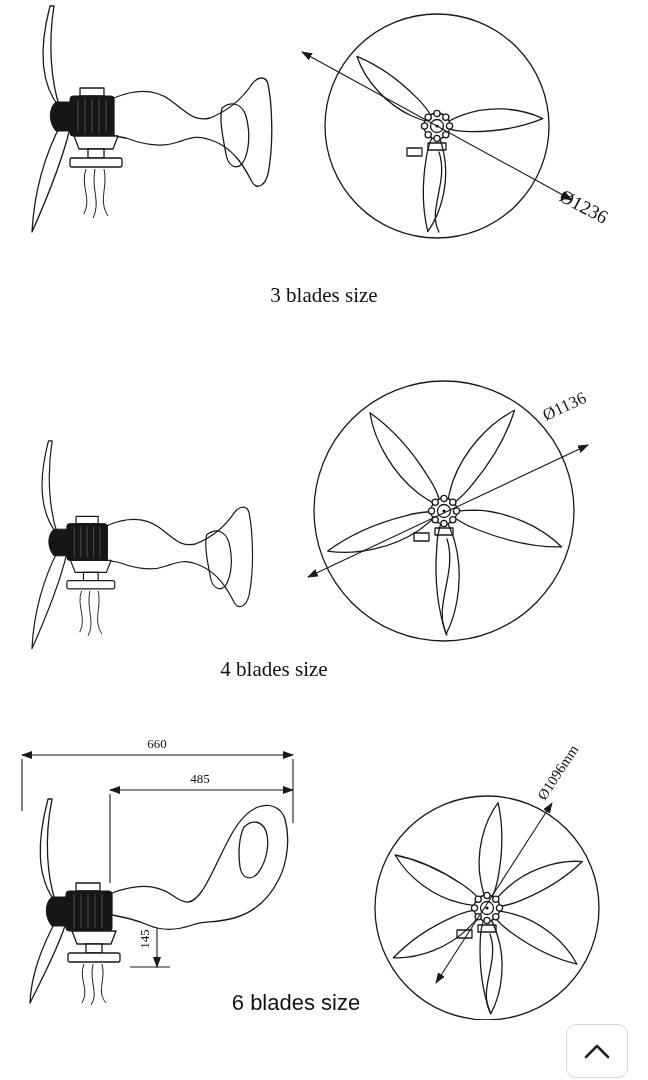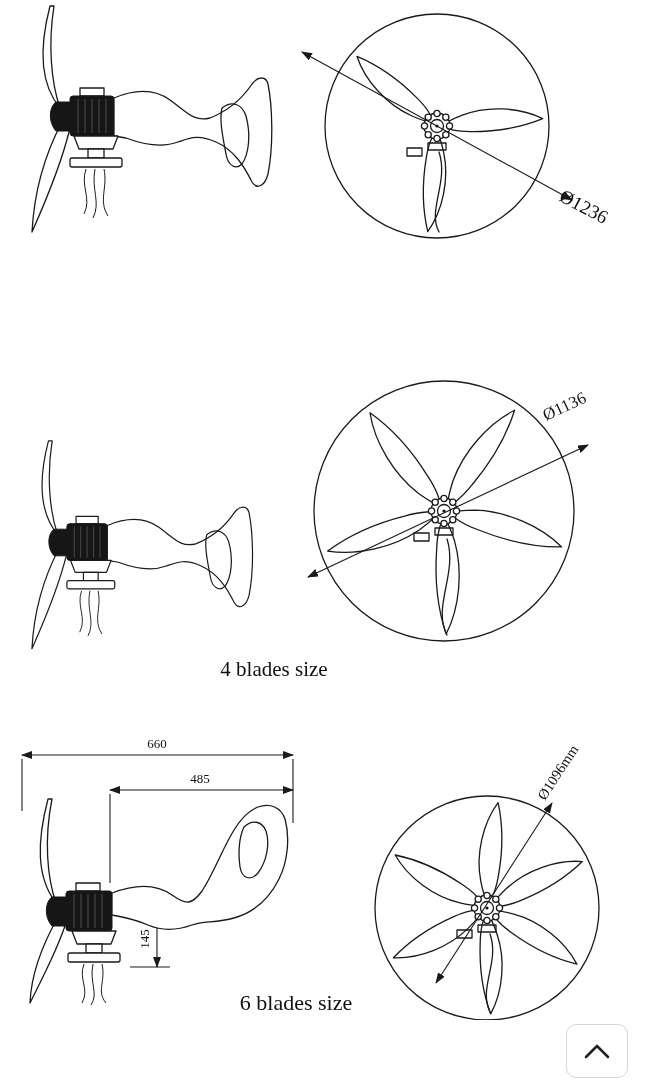--- a/index.html
+++ b/index.html
@@ -7,21 +7,21 @@
         font-family:"Liberation Serif",serif;color:#111;}
   svg{position:absolute;left:0;display:block;}
   .ln{fill:none;stroke:#1a1a1a;stroke-width:1.3;stroke-linejoin:round;stroke-linecap:round;}
   .fw{fill:#ffffff;stroke:#1a1a1a;stroke-width:1.3;stroke-linejoin:round;}
   .dk{fill:#161616;stroke:#161616;}
   .dim{stroke:#1a1a1a;stroke-width:1.1;fill:none;}
   .wire{stroke:#1a1a1a;stroke-width:1;fill:none;}
   .dlabel{font-family:"Liberation Serif",serif;fill:#111;}
   .dnum{font-family:"Liberation Serif",serif;font-size:13px;fill:#111;text-anchor:middle;}
   .caption{position:absolute;text-align:center;font-size:21px;color:#111;}
-  .caption.sans{font-family:Liberation Serif, serif;font-size:22px;}
+  .caption.sans{font-family:Liberation Sans, sans-serif;font-size:22px;}
   .scroll-top{position:absolute;left:566px;top:1024px;width:60px;height:52px;
     border:1.5px solid #d6d6d6;border-radius:10px;background:#fff;
     display:flex;align-items:center;justify-content:center;cursor:pointer;
     box-shadow:0 0 0 0 transparent;}
 </style>
 </head>
 <body>
 
 <div id="page">
 
@@ -83,20 +83,21 @@
         <use href="#bA" class="fw" transform="rotate(-49)"></use>
         <use href="#bA" class="fw" transform="rotate(86)"></use>
         <use href="#bA" class="fw" transform="rotate(185)"></use>
         <path class="ln" d="M2,26 C12,56 -10,84 2,106"></path>
         <use href="#hubFront"></use>
       </g>
       <line class="dim" x1="302" y1="52" x2="572" y2="200" marker-start="url(#arrowM)" marker-end="url(#arrowM)"></line>
       <text class="dlabel" font-size="19" x="558" y="200" transform="rotate(28 558 200)">Ø1236</text>
     </g>
   </svg>
+  <div class="caption" style="top:283px;left:0;width:648px;">3 blades size</div>
 
   <svg width="648" height="300" viewBox="0 0 648 300" style="top:355px">
     <g transform="translate(8,84) scale(0.92)">
       <use href="#turbineSide"></use>
     </g>
     <g>
       <circle class="ln" cx="444" cy="156" r="130"></circle>
       <g transform="translate(444,156)">
         <use href="#bB" class="fw" transform="rotate(-37)"></use>
         <use href="#bB" class="fw" transform="rotate(35)"></use>

